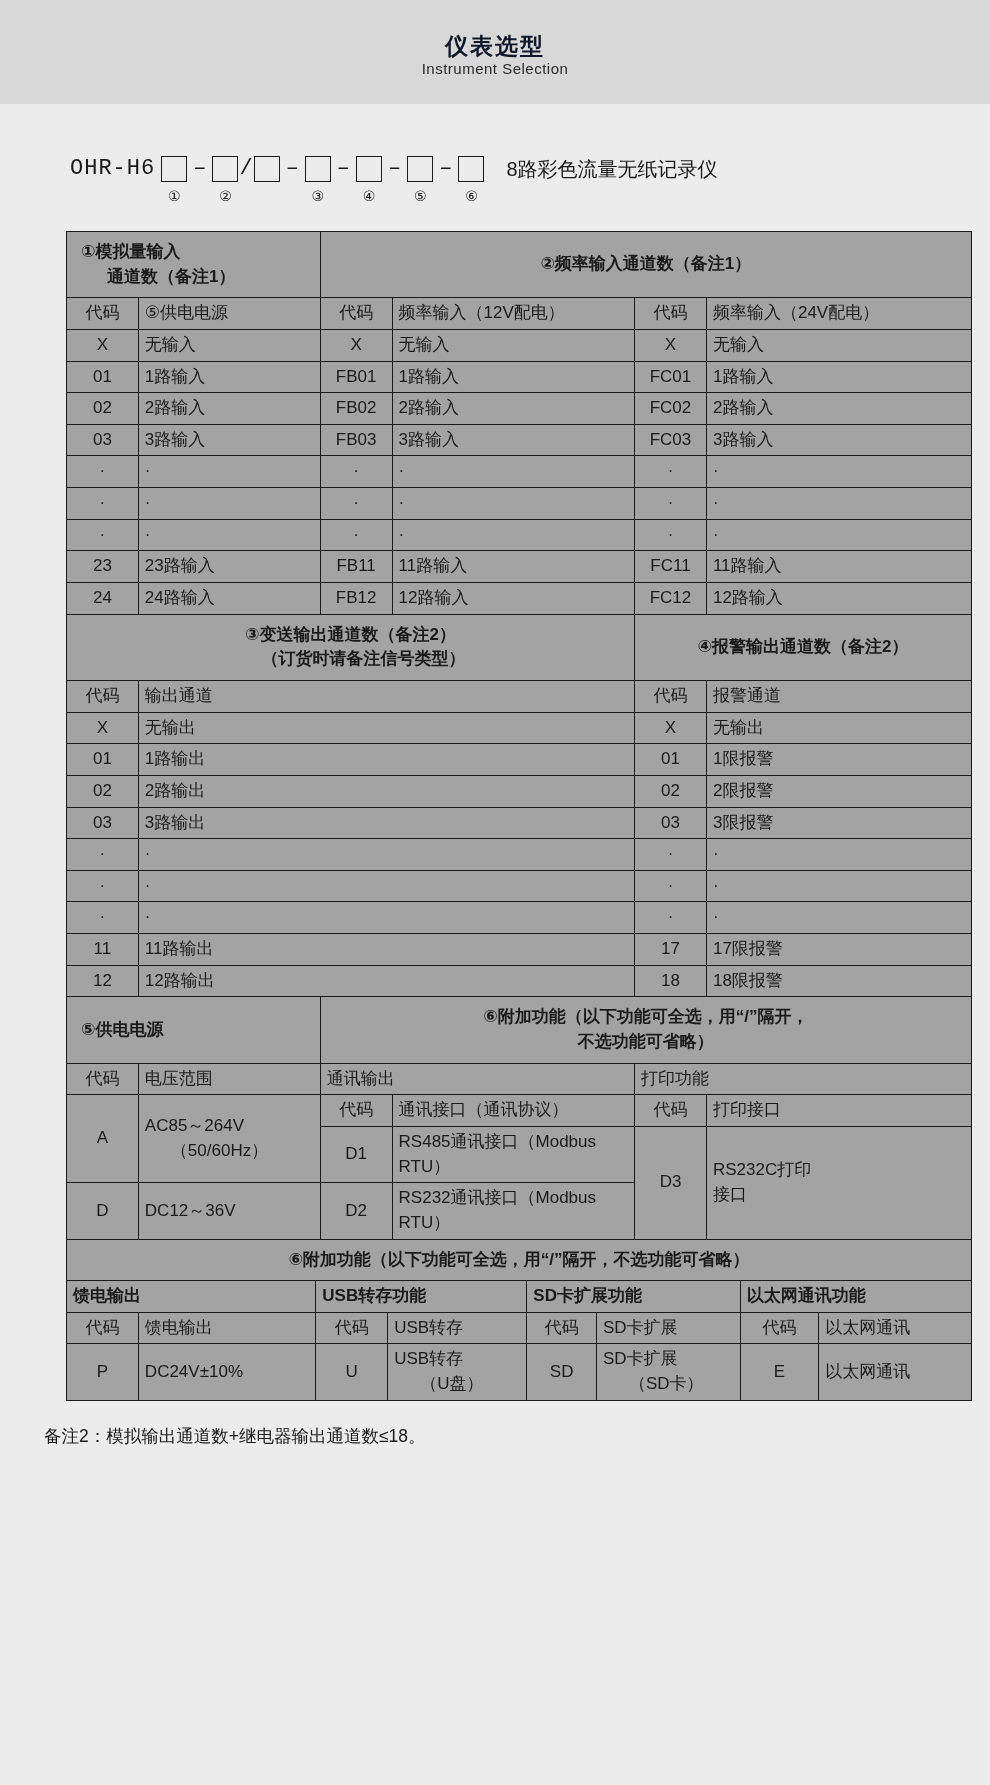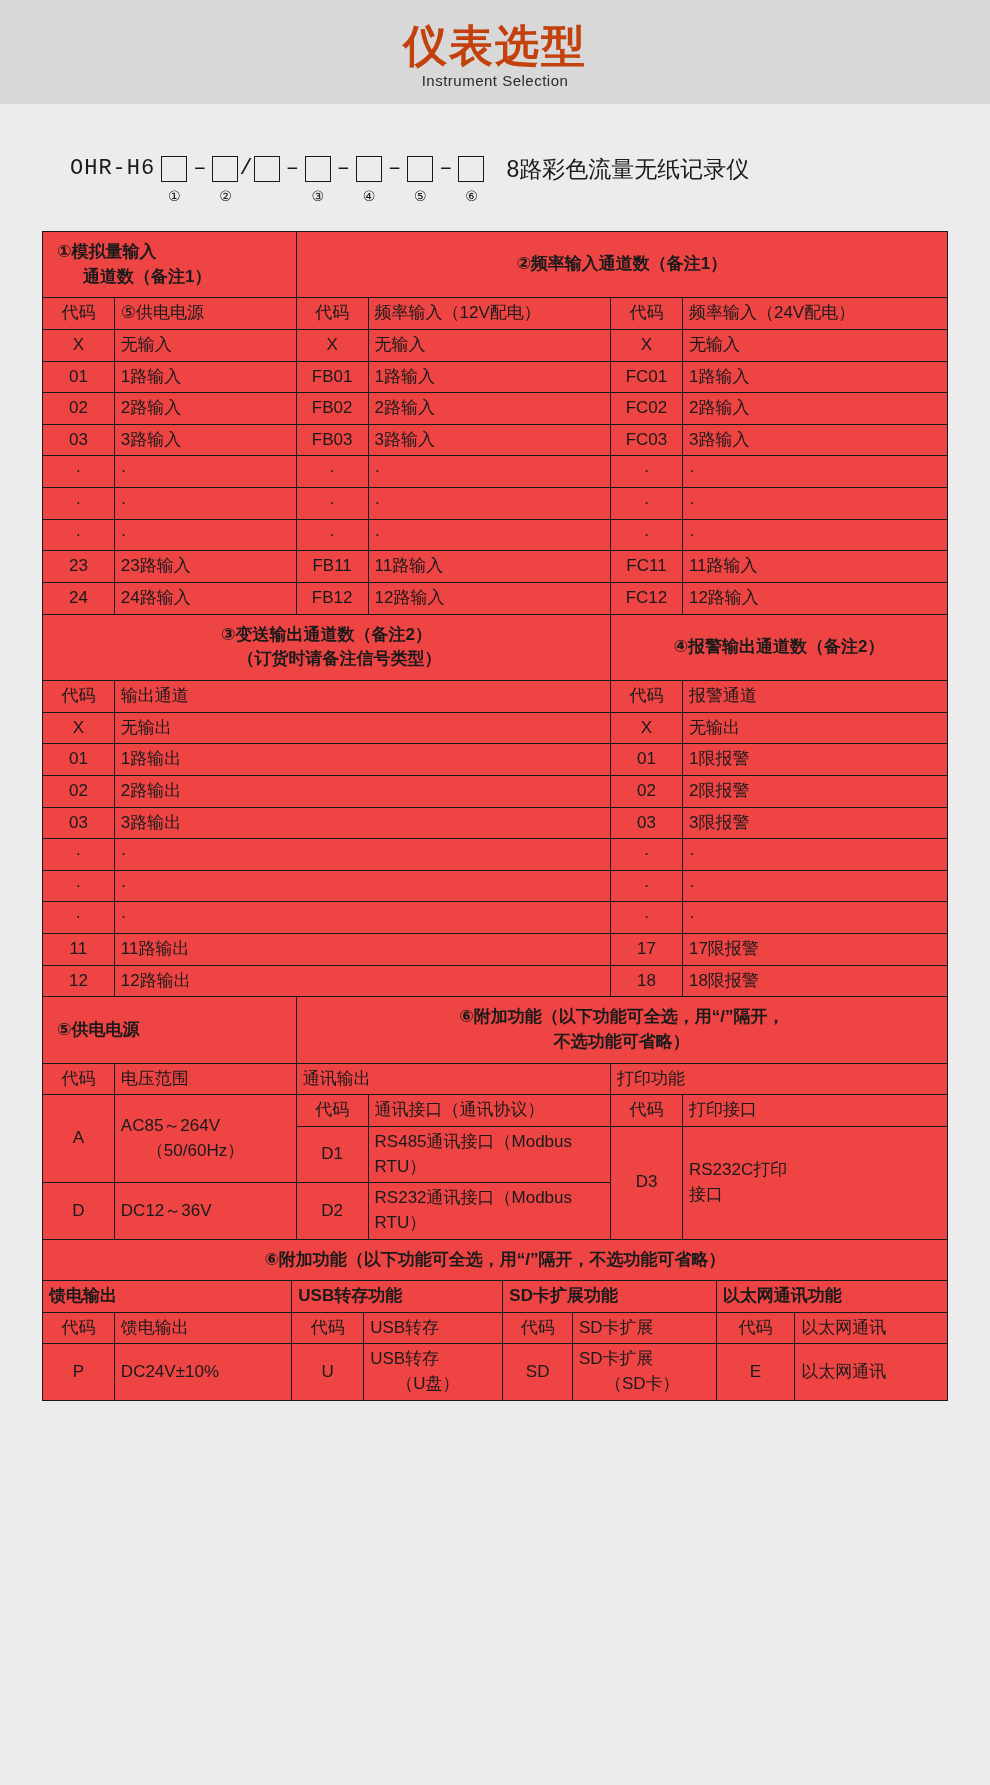--- a/index.html
+++ b/index.html
@@ -16,24 +16,24 @@
   .header {
     background:#d8d8d9;
     height:104px;
     display:flex;
     flex-direction:column;
     align-items:center;
     justify-content:center;
     padding-top:6px;
   }
   .header .title-cn {
-    font-size:44px;
+    font-size:23px;
     font-weight:bold;
     letter-spacing:2px;
-    color:#c2410c;
+    color:#0f172a;
     line-height:1.15;
   }
   .header .title-en {
     font-size:15px;
     color:#2a2a2a;
     letter-spacing:0.5px;
     margin-top:0;
   }
 
   
@@ -64,32 +64,33 @@
     line-height:1;
   }
   .sep {
     font-size:22px;
     font-family:"Liberation Mono","DejaVu Sans Mono",monospace;
     line-height:34px;
     padding:0 6px;
   }
   .sep.slash { padding:0 1px; }
   .model-desc {
-    font-size:23px;
+    font-size:20px;
     margin-left:22px;
     line-height:34px;
   }
 
   
   .tbl-wrap { padding:28px 42px 0 42px; }
   table.sel {
     border-collapse:collapse;
     width:906px;
-    background:#ef4444;
+    background:#a3a3a3;
     table-layout:fixed;
+    margin-left:24px;
   }
   table.sel td {
     border:1px solid #1a1a1a;
     font-size:17px;
     padding:3px 6px;
     vertical-align:middle;
     line-height:1.45;
   }
   .sect {
     font-weight:bold;
@@ -423,15 +424,16 @@
           <span class="cellblock indent">（SD卡）</span>
         </td>
         <td class="c-code">E</td>
         <td>以太网通讯</td>
       </tr>
     </tbody>
       </table>
   </div>
 
   <div class="notes">
+    <p>备注2：模拟输出通道数+继电器输出通道数≤18。</p>
   </div>
 
 </div>
 
 </body></html>

